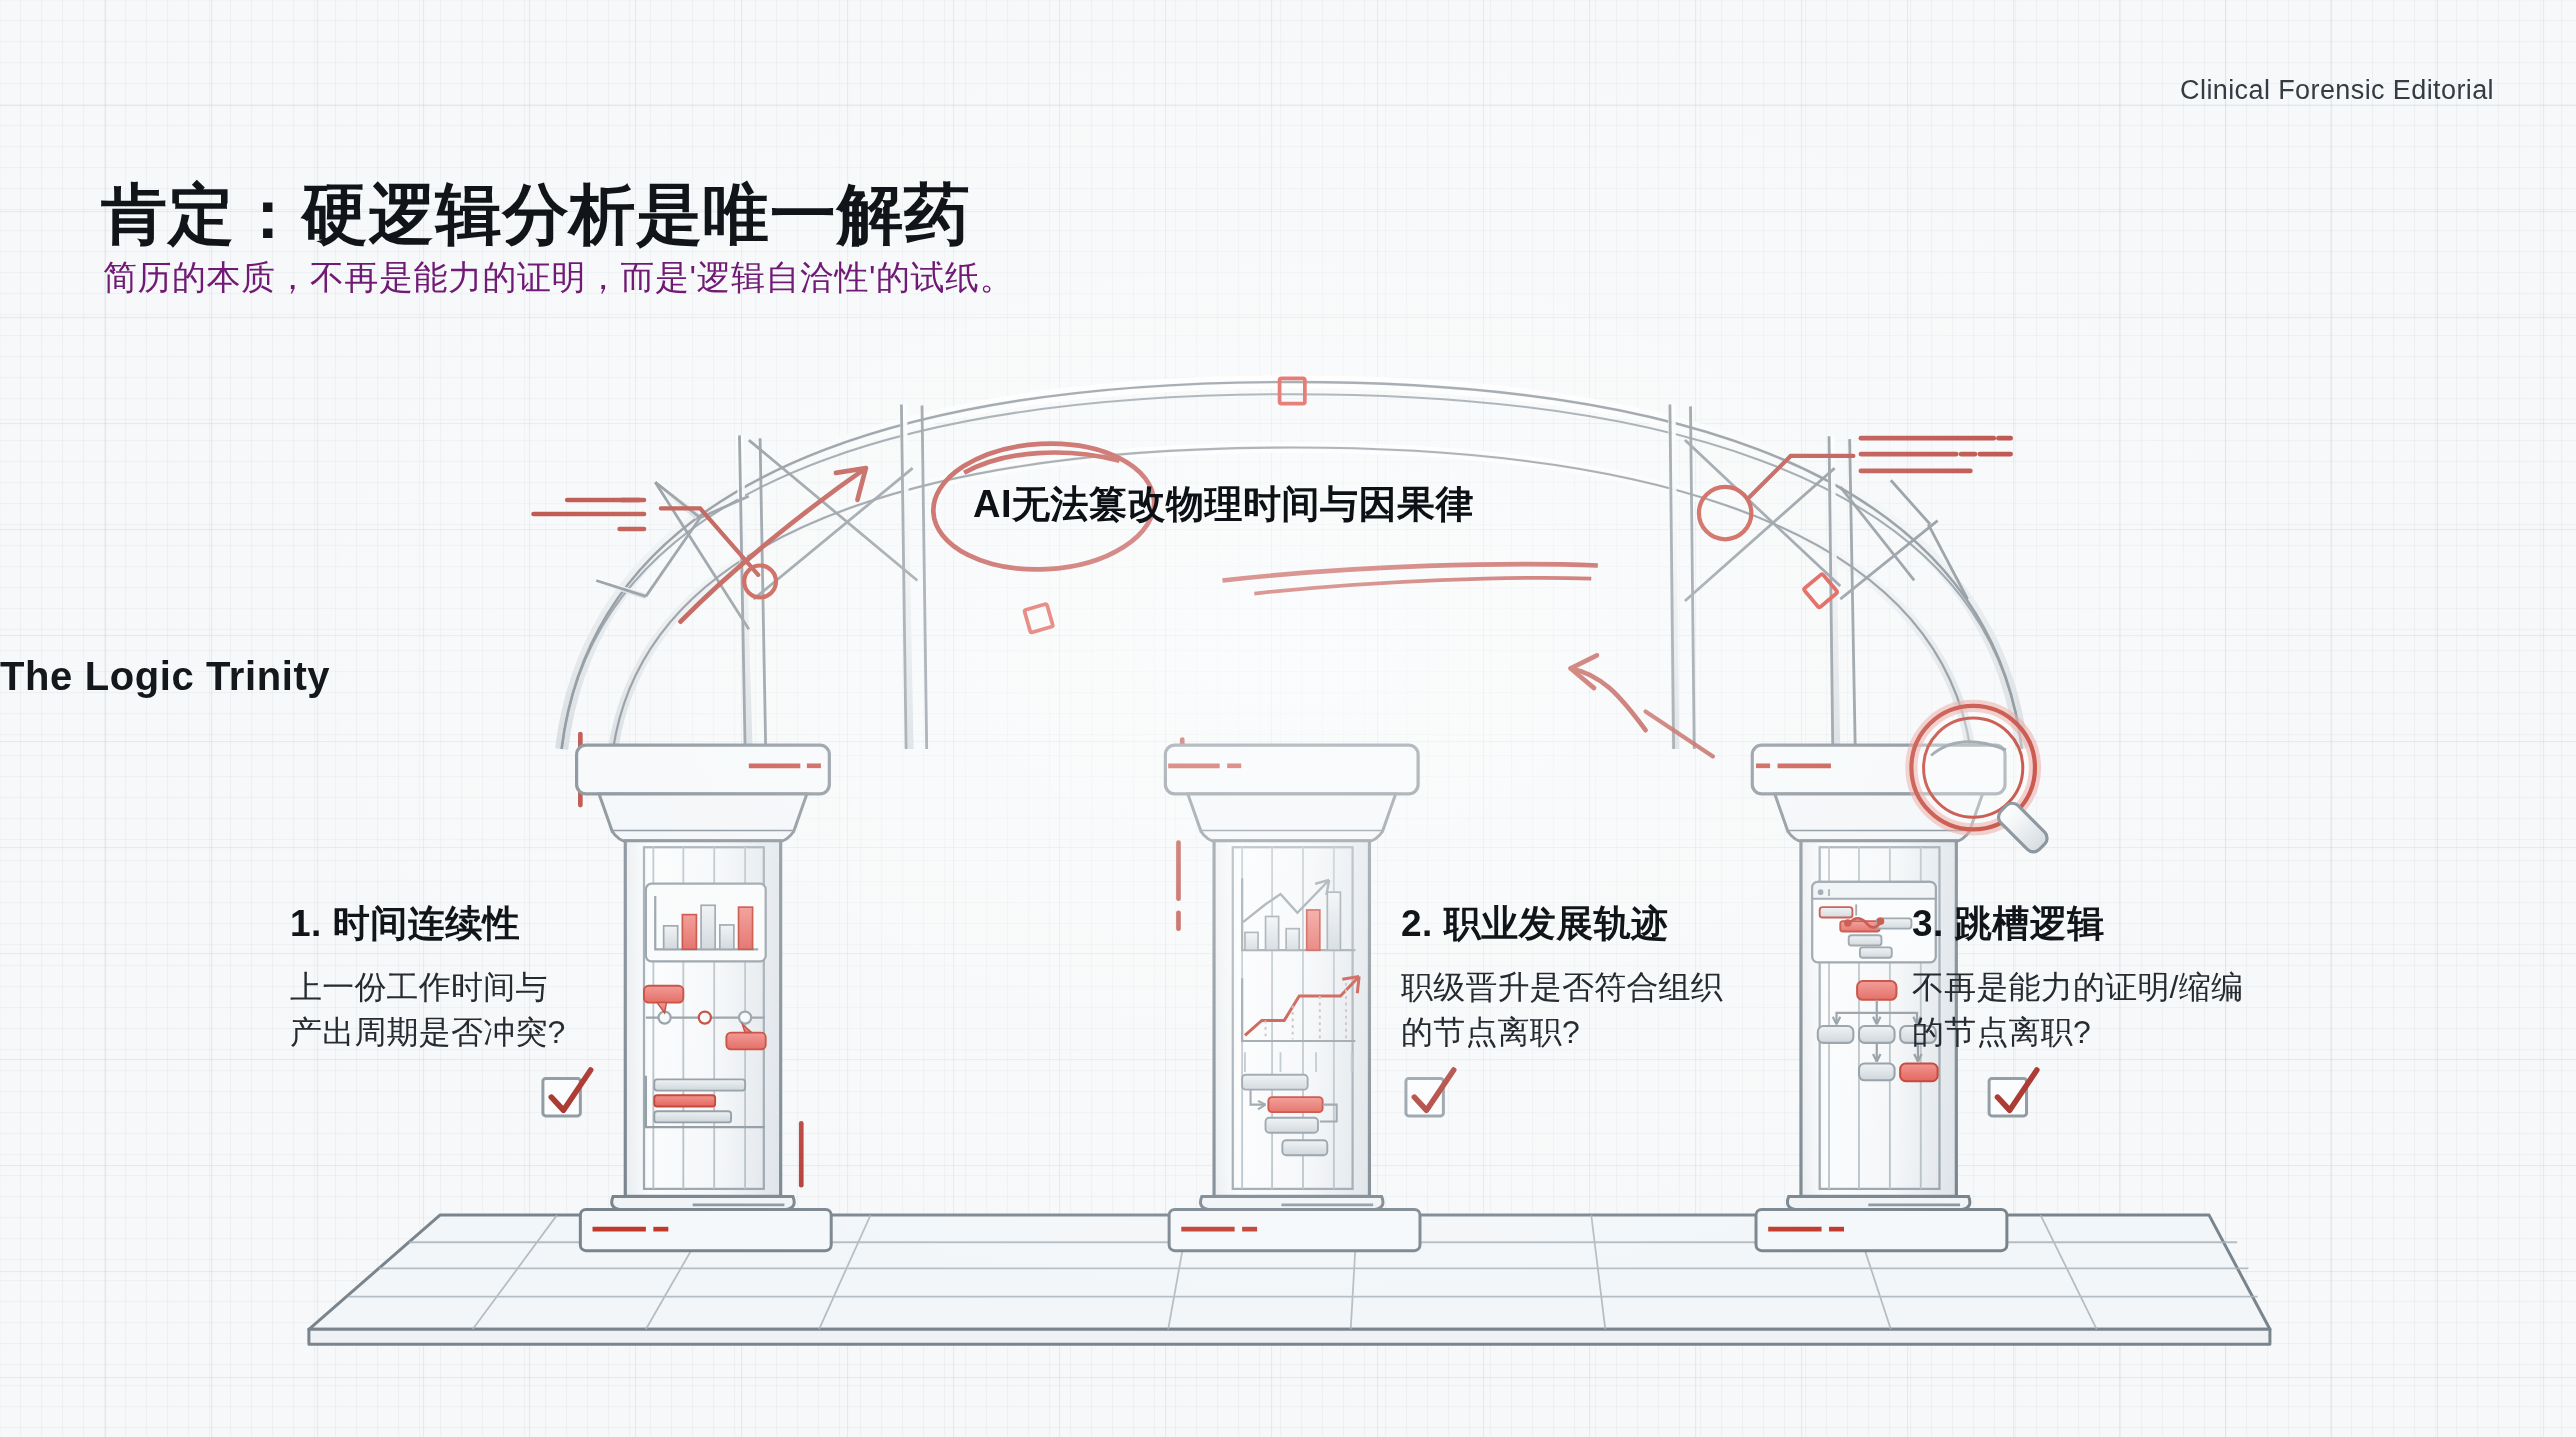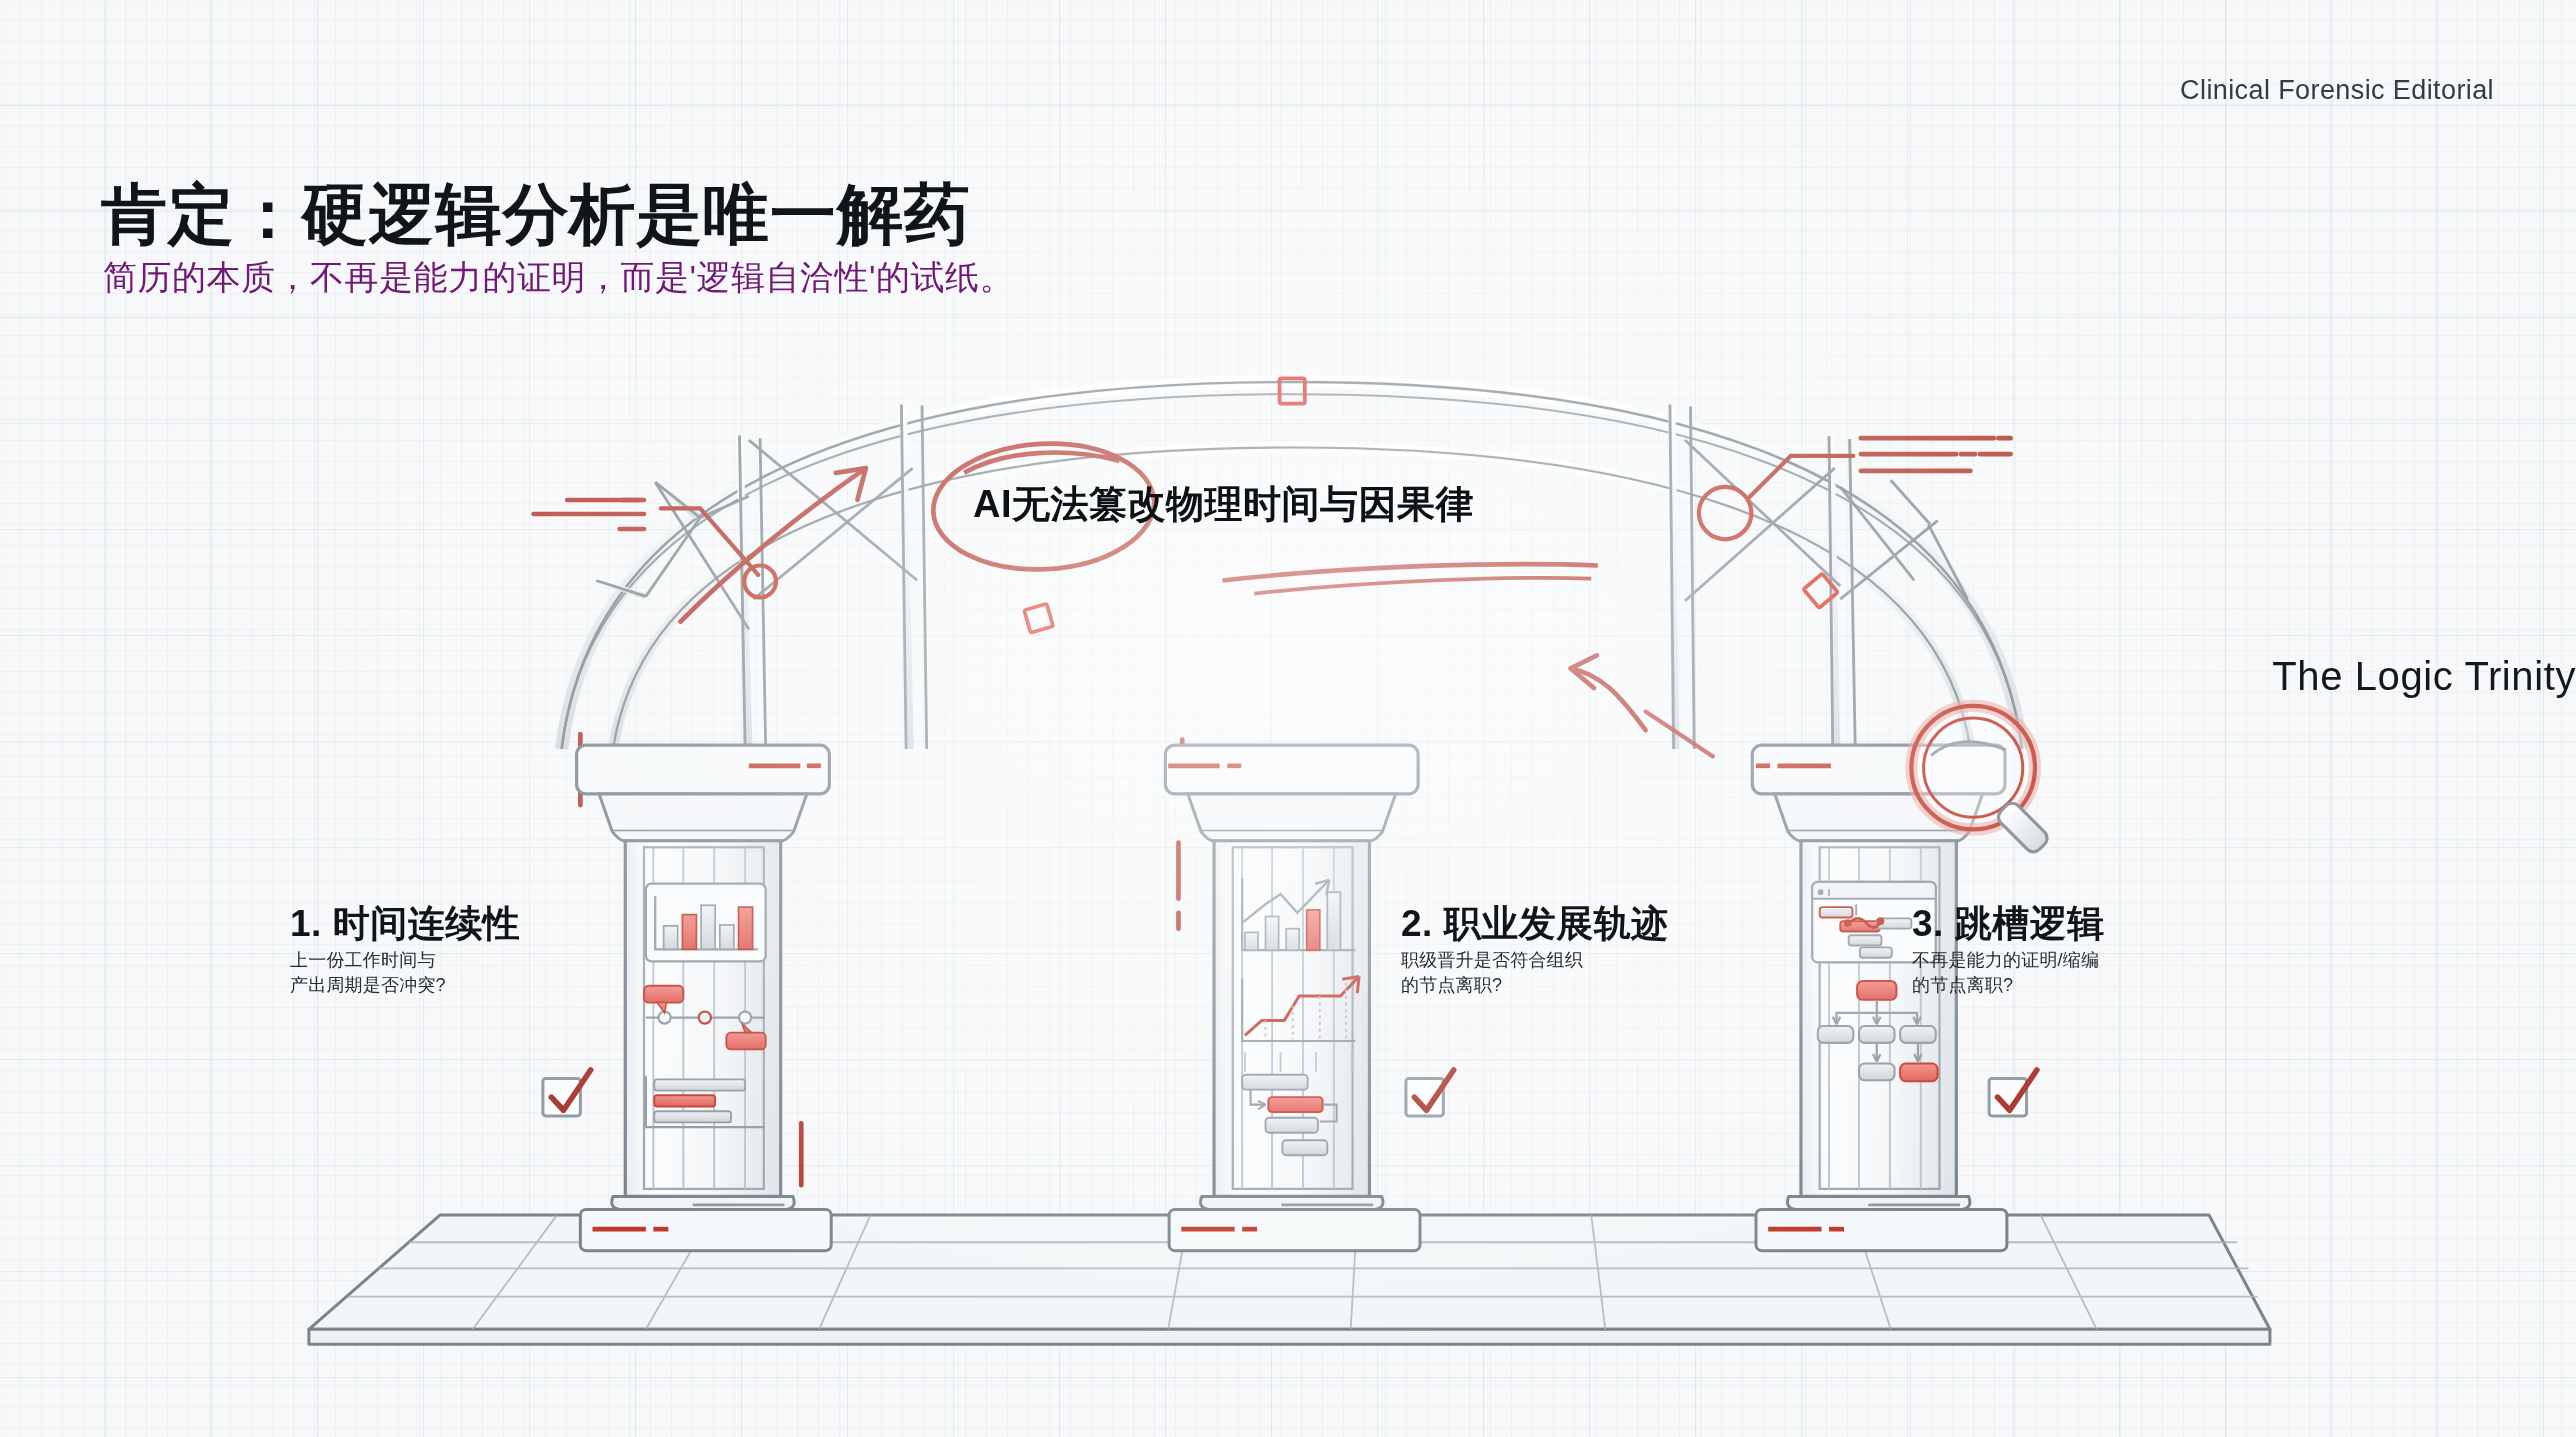--- a/index.html
+++ b/index.html
@@ -45,29 +45,29 @@
   }
   
   #stage{position:absolute;left:0;top:0;width:2576px;height:1438px;}
   
   .pillar-label{position:absolute;}
   .pillar-heading{
     font-size:37px;font-weight:bold;color:#111418;white-space:nowrap;
     letter-spacing:0.5px;line-height:1.15;
   }
   .pillar-desc{
-    font-size:18px;color:#262b31;line-height:1.42;margin-top:2px;
+    font-size:32px;color:#262b31;line-height:1.42;margin-top:19px;
     letter-spacing:0.2px;
   }
   #lab1{left:290px;top:903px;}
   #lab2{left:1401px;top:903px;}
   #lab3{left:1912px;top:903px;}
   #arch-caption{
-    position:absolute;left:0;right:0;top:654px;text-align:right;
-    font-size:40px;font-weight:normal;color:#14181c;letter-spacing:0.6px;
+    position:absolute;left:0;right:0;top:654px;text-align:left;
+    font-size:40px;font-weight:bold;color:#14181c;letter-spacing:0.6px;
   }
   #banner-text{
     position:absolute;left:973px;top:479px;
     font-size:38px;font-weight:bold;color:#0d1115;
     letter-spacing:0.5px;white-space:nowrap;
   }
 </style>
 </head>
 <body>
 

